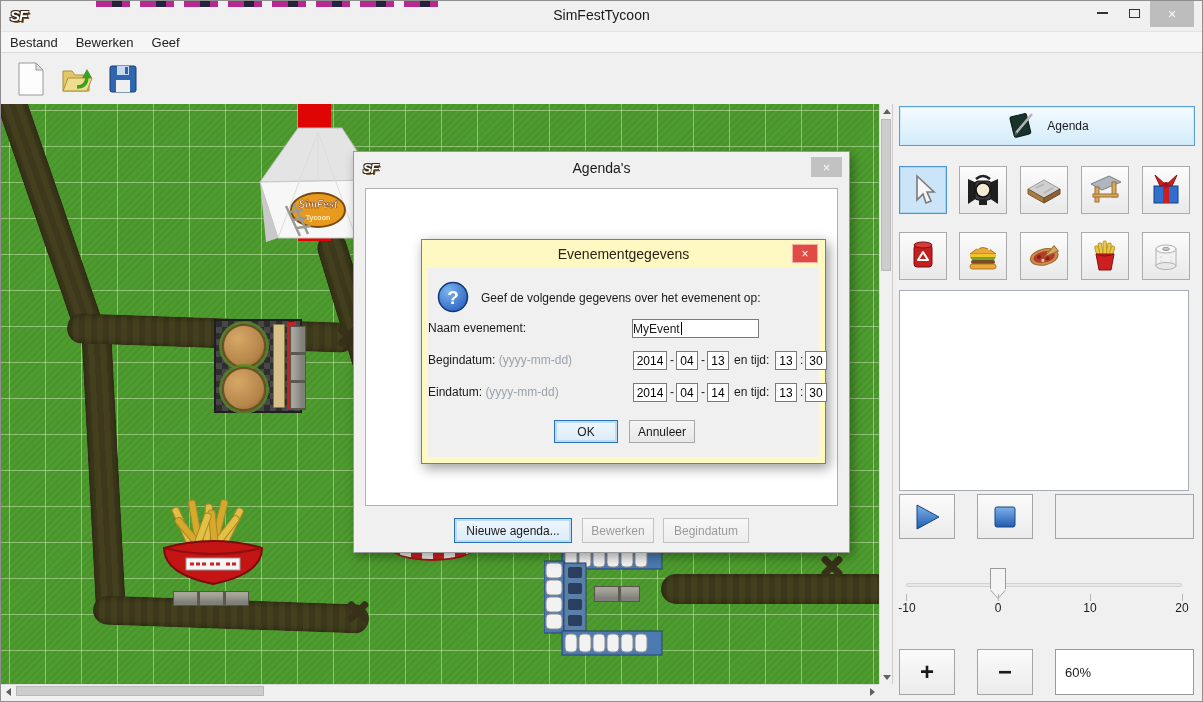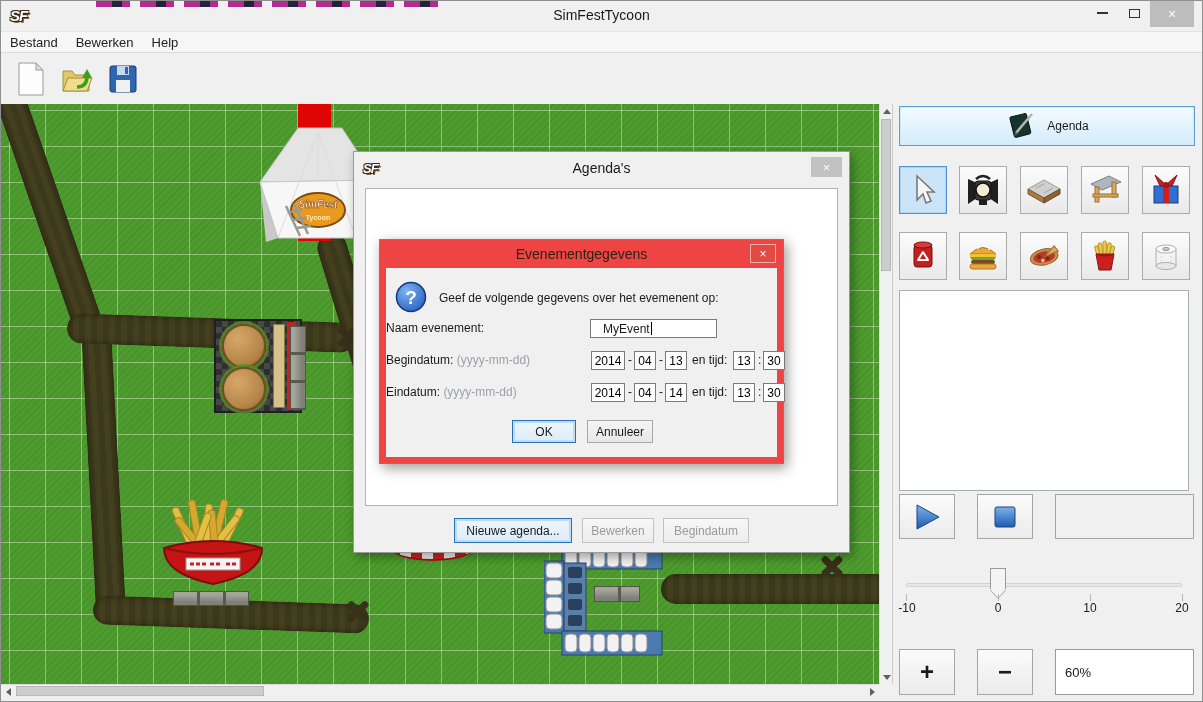--- a/index.html
+++ b/index.html
@@ -99,34 +99,34 @@
   .dlg-titlebar{position:absolute;left:0;top:0;width:100%;height:32px;display:flex;align-items:center;}
   .dlg-title{position:absolute;left:0;right:0;text-align:center;font-size:14px;color:#1a1a1a;}
   .dlg-close{position:absolute;right:7px;top:5px;width:31px;height:20px;background:#c2c2c2;color:#fbfbfb;
     font-size:13px;display:flex;align-items:center;justify-content:center;z-index:2;}
   .dlg-content{position:absolute;left:11px;top:36px;width:473px;height:318px;background:#ffffff;border:1px solid #b2b2b2;}
   .btn{display:flex;align-items:center;justify-content:center;font-size:12px;color:#1a1a1a;
     border:1px solid #a8a8a8;background:linear-gradient(#f5f5f5,#e7e7e7);}
   .btn.focused{border:1px solid #2a72b5;background:linear-gradient(#eef6fd,#dbecf9);box-shadow:inset 0 0 0 2px #bcdcf5;}
   .btn.disabled{color:#9a9a9a;border-color:#c2c2c2;background:linear-gradient(#f7f7f7,#ededed);}
   
-  .dlg-event{position:absolute;left:378px;top:238px;width:405px;height:225px;background:#ef4444;
+  .dlg-event{position:absolute;left:420px;top:238px;width:405px;height:225px;background:#fef9c3;
     border:1px solid #a8772f;box-shadow:3px 4px 12px rgba(0,0,0,.4);}
   .ev-title{position:absolute;left:0;top:0;width:100%;height:28px;display:flex;align-items:center;justify-content:center;
     font-size:14px;color:#2a2214;}
   .ev-close{position:absolute;right:7px;top:4px;width:26px;height:19px;background:#e14b44;border:1px solid #f0b0a8;
     color:#fff;font-size:12px;display:flex;align-items:center;justify-content:center;z-index:2;}
   .ev-content{position:absolute;left:6px;top:28px;right:6px;bottom:6px;background:#f0f0f0;}
   .ev-prompt{position:absolute;left:53px;top:23px;font-size:12px;}
   .ev-row-label{position:absolute;left:0;width:199px;text-align:left;line-height:19px;font-size:12px;}
   .hint{color:#9aa2ac;}
   .ev-input{background:#fff;border:1px solid #7a7a7a;font-family:"Liberation Sans",sans-serif;font-size:12px;
     height:19px;text-align:center;padding:0;position:absolute;}
   .name-input{position:absolute;left:204px;width:127px;height:19px;background:#fff;border:1px solid #7a7a7a;
-    display:flex;align-items:center;padding-left:12px;font-size:12px;}
+    display:flex;align-items:center;padding-left:0;font-size:12px;}
   .caret{display:inline-block;width:1px;height:13px;background:#000;margin-left:1px;}
   .ev-sep{position:absolute;line-height:19px;font-size:12px;}
   .qicon{position:absolute;left:9px;top:13px;}
 </style>
 </head>
 <body>
 
 <div class="window">
 
   <div class="artifact"></div>
@@ -143,21 +143,21 @@
         </div>
       <div class="btn-close">
           <span>×</span>
         </div>
     </div>
   </div>
 
   <div class="menubar">
     <div class="menu-item">Bestand</div>
     <div class="menu-item">Bewerken</div>
-    <div class="menu-item">Help</div>
+    <div class="menu-item">Geef</div>
   </div>
 
   <div class="toolbar">
     <div class="tb-btn">
       <svg width="34" height="36" viewBox="0 0 34 36">
         <polygon points="5,2 22,2 29,9 29,34 5,34" fill="#fdfdfd" stroke="#9a9a9a"></polygon>
         <polygon points="22,2 29,9 22,9" fill="#e0e0e0" stroke="#9a9a9a"></polygon>
       </svg>
     </div>
     <div class="tb-btn">

